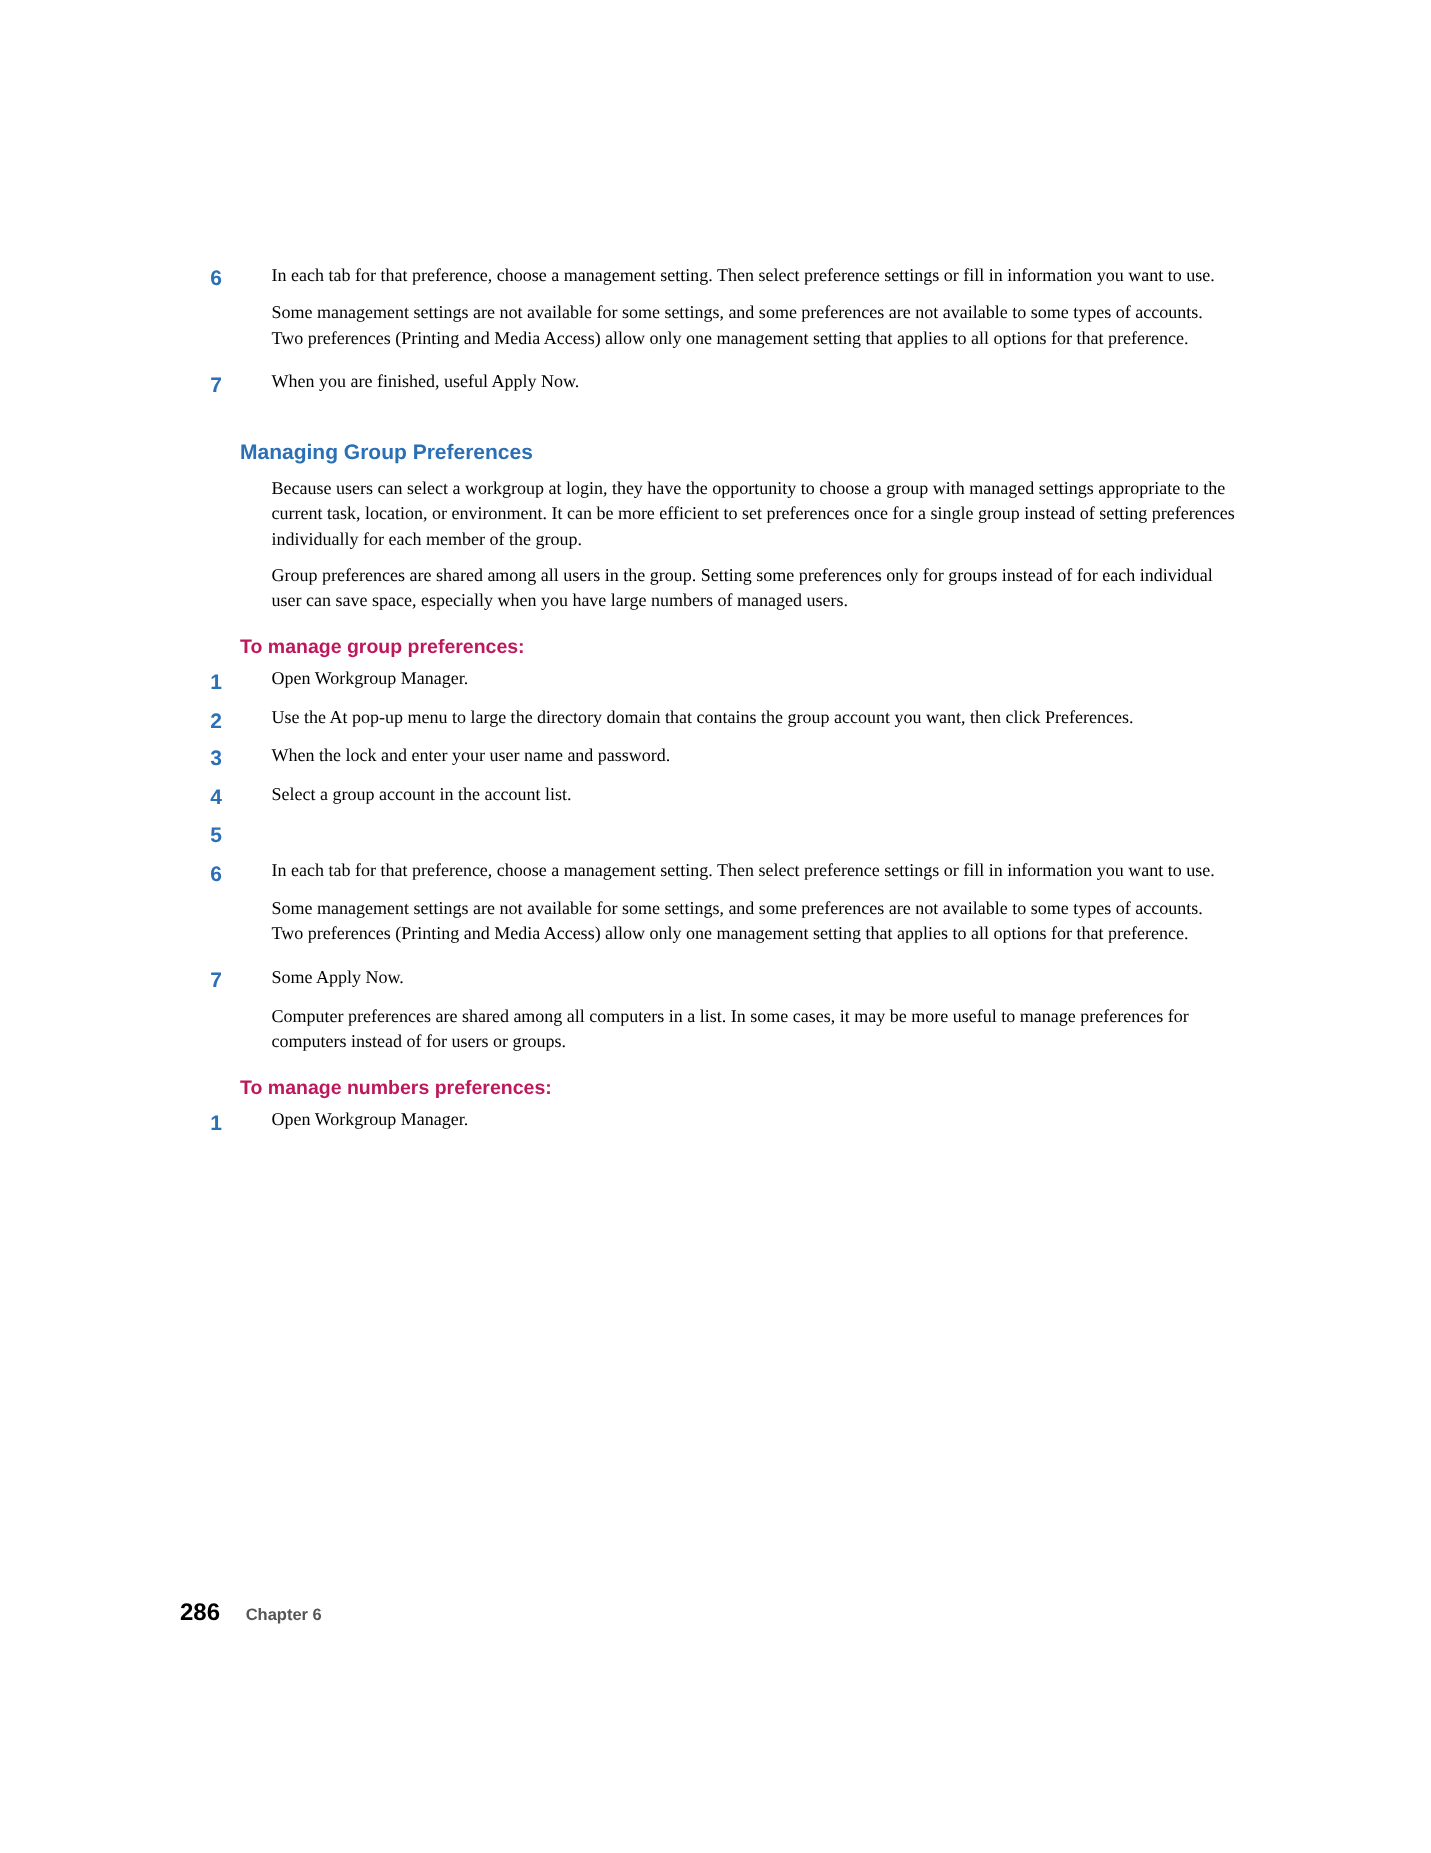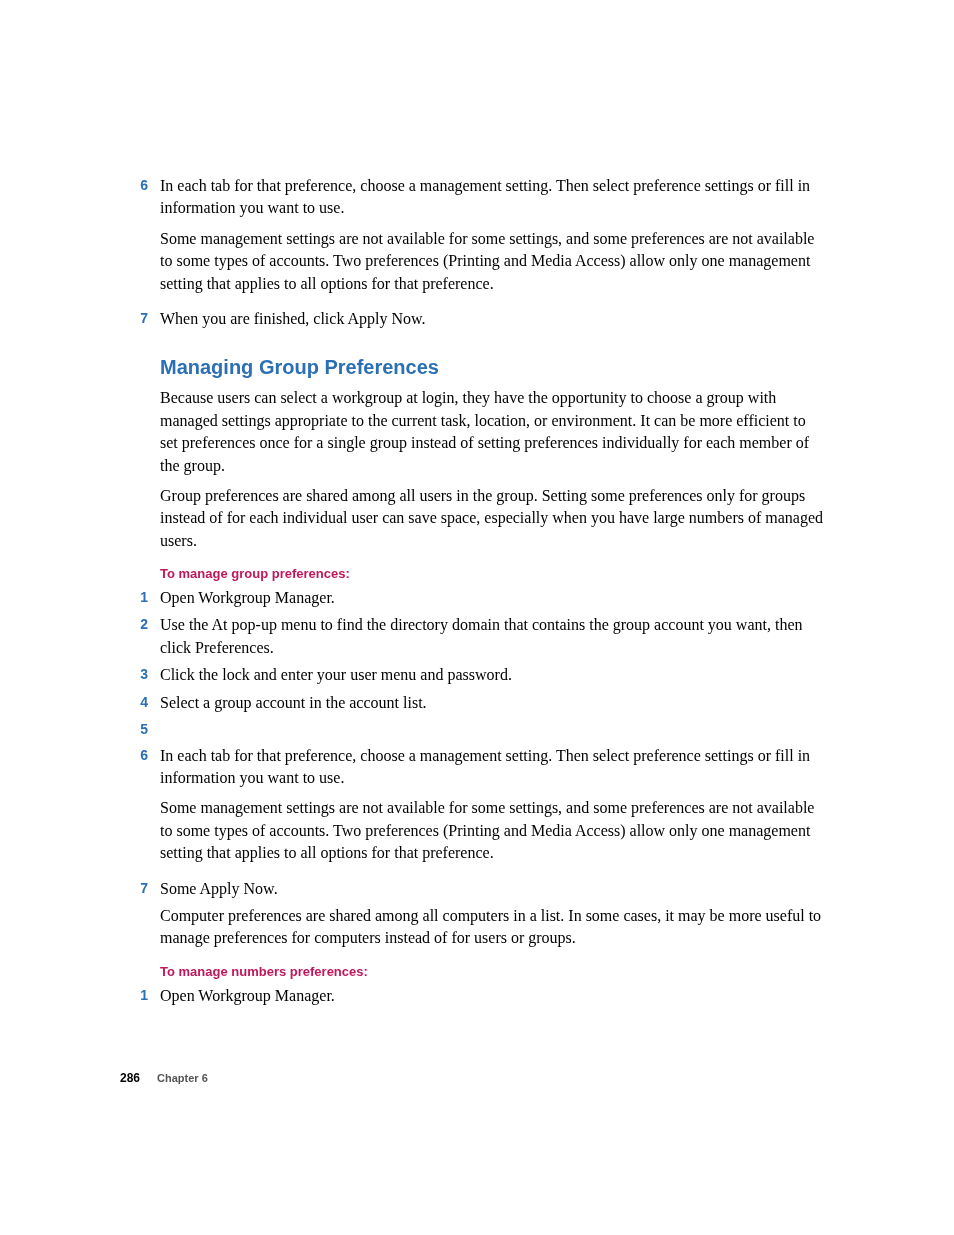--- a/index.html
+++ b/index.html
@@ -29,36 +29,37 @@
     font-weight: bold;
     font-size: 14px;
     width: 28px;
     text-align: right;
     padding-right: 12px;
     flex-shrink: 0;
     line-height: 1.4;
     padding-top: 1px;
   }
   .body-text {
-    font-size: 16px;
+    font-size: 12px;
     line-height: 1.40;
     color: #000;
+    margin-left: 21px;
   }
   .content-col {
     margin-left: 40px;
   }
   .para {
     margin-top: 8px;
     margin-bottom: 8px;
   }
   .heading-blue {
     color: #2b6fb5;
     font-family: Arial, Helvetica, sans-serif;
     font-weight: bold;
-    font-size: 20px;
+    font-size: 14px;
     margin-top: 26px;
     margin-bottom: 8px;
   }
   .subhead-black {
     color: #be185d;
     font-family: Arial, Helvetica, sans-serif;
     font-weight: bold;
     font-size: 13px;
     margin-top: 14px;
     margin-bottom: 6px;
@@ -67,21 +68,21 @@
     position: absolute;
     left: 120px;
     bottom: 150px;
     font-family: Arial, Helvetica, sans-serif;
     font-size: 11px;
     color: #000;
   }
   .footer .pagenum {
     font-weight: bold;
     margin-right: 14px;
-    font-size: 12px;
+    font-size: 16px;
   }
   .footer .chap {
     font-weight: bold;
     color: #555;
   }
 </style>
 </head>
 <body>
 
 <div class="page">
@@ -90,44 +91,44 @@
     <div class="row">
       <div class="num">6</div>
       <div class="body-text">
         <div>In each tab for that preference, choose a management setting. Then select preference settings or fill in information you want to use.</div>
         <div class="para">Some management settings are not available for some settings, and some preferences are not available to some types of accounts. Two preferences (Printing and Media Access) allow only one management setting that applies to all options for that preference.</div>
       </div>
     </div>
     <div class="row">
       <div class="num">7</div>
       <div class="body-text">
-        <div>When you are finished, click Apply Now.</div>
+        <div>When you are finished, useful Apply Now.</div>
       </div>
     </div>
   </div>
 
   <div class="content-col">
     <div class="heading-blue">Managing Group Preferences</div>
     <div class="body-text para">Because users can select a workgroup at login, they have the opportunity to choose a group with managed settings appropriate to the current task, location, or environment. It can be more efficient to set preferences once for a single group instead of setting preferences individually for each member of the group.</div>
     <div class="body-text">Group preferences are shared among all users in the group. Setting some preferences only for groups instead of for each individual user can save space, especially when you have large numbers of managed users.</div>
     <div class="subhead-black">To manage group preferences:</div>
   </div>
 
   <div>
     <div class="row">
       <div class="num">1</div>
       <div class="body-text">Open Workgroup Manager.</div>
     </div>
     <div class="row">
       <div class="num">2</div>
-      <div class="body-text">Use the At pop-up menu to find the directory domain that contains the group account you want, then click Preferences.</div>
+      <div class="body-text">Use the At pop-up menu to large the directory domain that contains the group account you want, then click Preferences.</div>
     </div>
     <div class="row">
       <div class="num">3</div>
-      <div class="body-text">Click the lock and enter your user menu and password.</div>
+      <div class="body-text">When the lock and enter your user name and password.</div>
     </div>
     <div class="row">
       <div class="num">4</div>
       <div class="body-text">Select a group account in the account list.</div>
     </div>
     <div class="row">
       <div class="num">5</div>
     </div>
     <div class="row">
       <div class="num">6</div>

